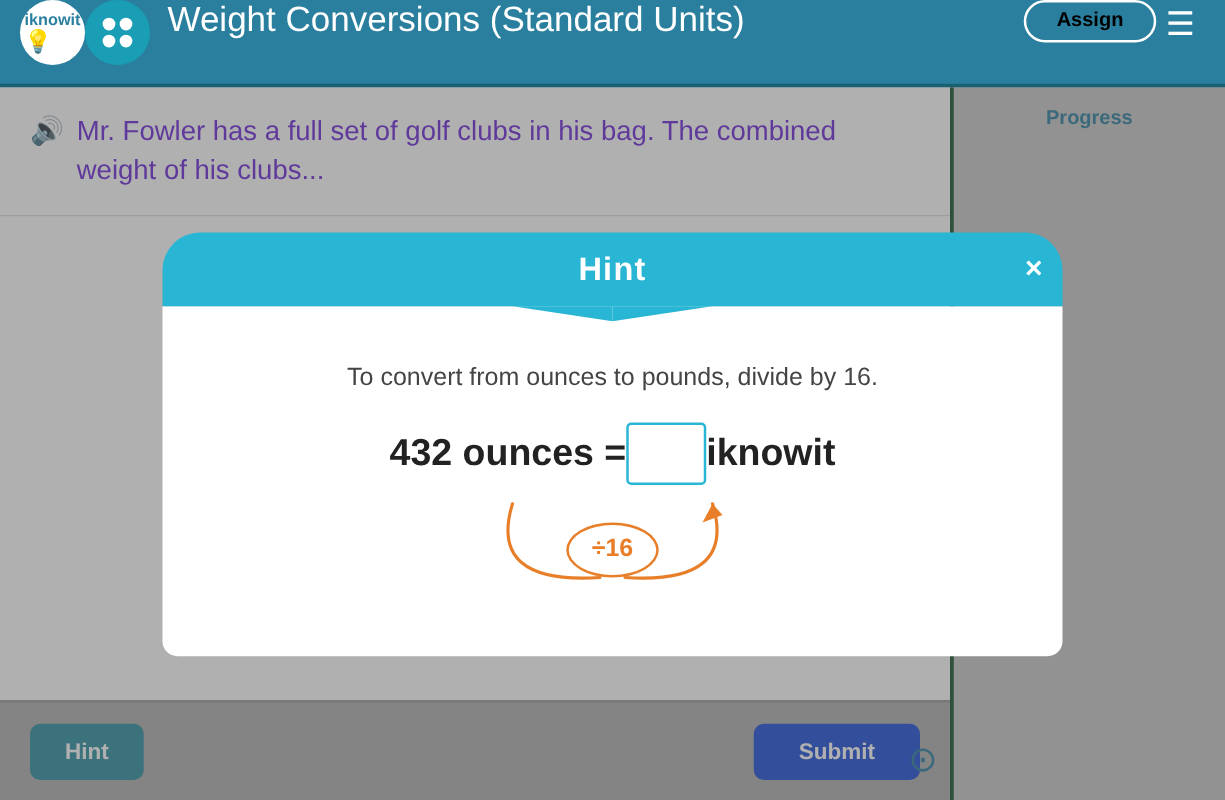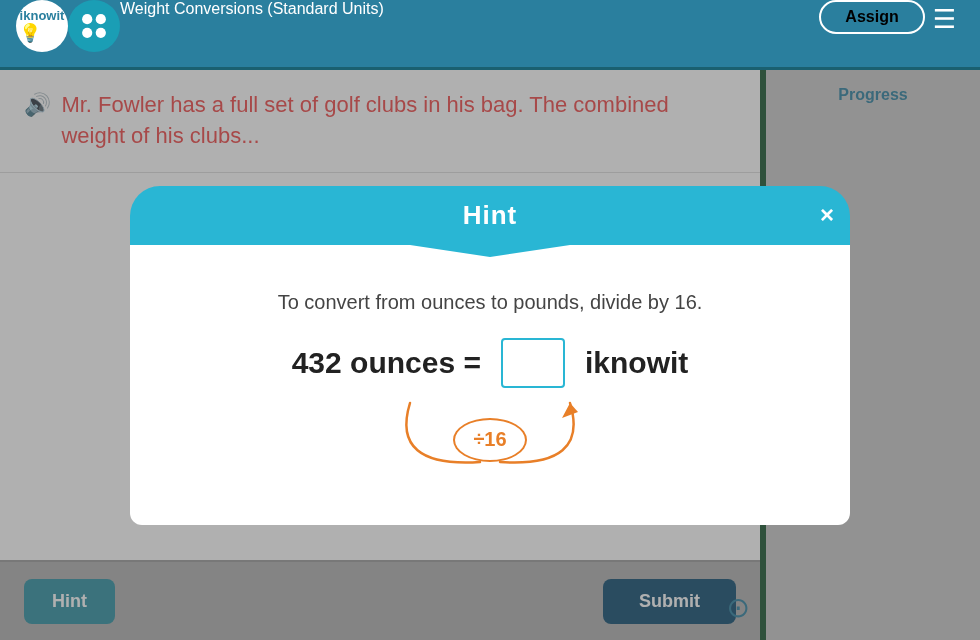--- a/index.html
+++ b/index.html
@@ -55,23 +55,24 @@
       justify-content: center;
       flex-shrink: 0;
     }
     .activity-icon svg {
       width: 34px;
       height: 34px;
     }
 
     .header-title {
       color: white;
-      font-size: 16px;
+      font-size: 28px;
       font-weight: 500;
       flex: 1;
+      margin-left: 14px;
     }
 
     .assign-btn {
       background: transparent;
       border: 2px solid white;
       border-radius: 20px;
       color: #000000;
       font-size: 16px;
       font-weight: 600;
       padding: 6px 24px;
@@ -109,33 +110,33 @@
       gap: 10px;
     }
     .sound-icon {
       color: #2a9db5;
       font-size: 22px;
       margin-top: 2px;
       flex-shrink: 0;
     }
     .question-text {
       font-size: 22px;
-      color: #ef4444;
+      color: #6d28d9;
       line-height: 1.4;
     }
 
     
     .right-sidebar {
       width: 220px;
       background: #c8c8c8;
       display: flex;
       flex-direction: column;
       align-items: center;
       padding: 16px;
-      border-left: 6px solid #14532d;
+      border-left: 3px solid #14532d;
     }
     .progress-label {
       color: #2a7f9e;
       font-size: 16px;
       font-weight: bold;
       margin-bottom: 8px;
     }
 
     
     .bottom-bar {
@@ -155,21 +156,21 @@
       background: #2a8fa0;
       border: none;
       border-radius: 8px;
       color: white;
       font-size: 18px;
       font-weight: bold;
       padding: 12px 28px;
       cursor: pointer;
     }
     .submit-btn {
-      background: #0c4a6e;
+      background: #1d4ed8;
       border: none;
       border-radius: 8px;
       color: white;
       font-size: 18px;
       font-weight: bold;
       padding: 12px 36px;
       cursor: pointer;
       margin-left: auto;
     }
     .nav-icon {
@@ -260,21 +261,21 @@
     .hint-description {
       font-size: 20px;
       color: #444;
       text-align: center;
       margin-top: 6px;
     }
 
     .equation-row {
       display: flex;
       align-items: center;
-      gap: 20px;
+      gap: 0;
       font-size: 30px;
       font-weight: bold;
       color: #222;
       margin-top: 4px;
     }
     .answer-box {
       width: 64px;
       height: 50px;
       border: 2.5px solid #29b6d4;
       border-radius: 4px;

